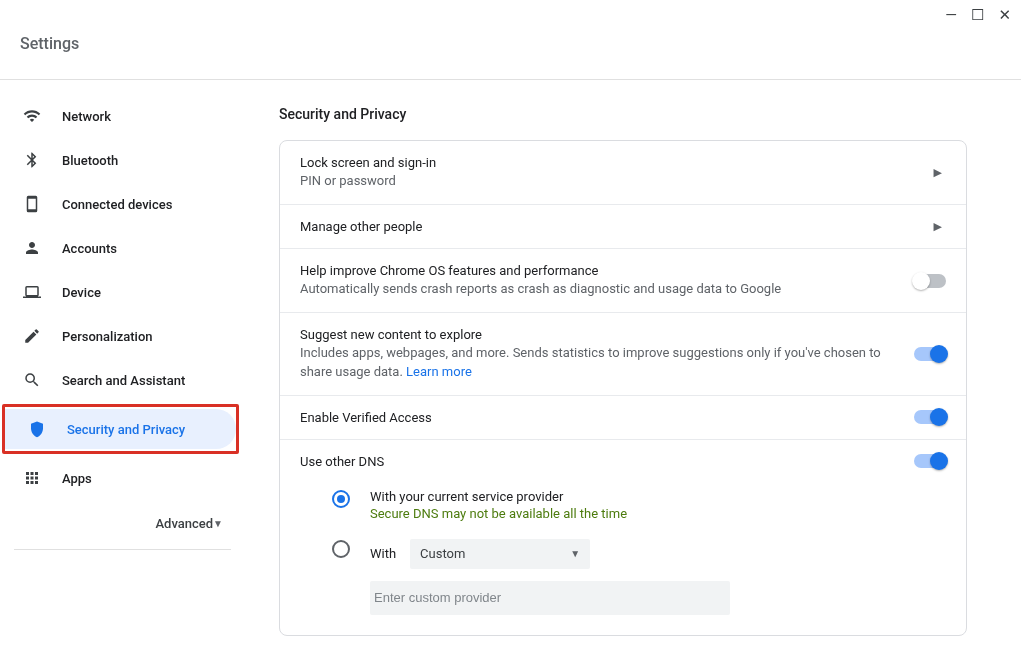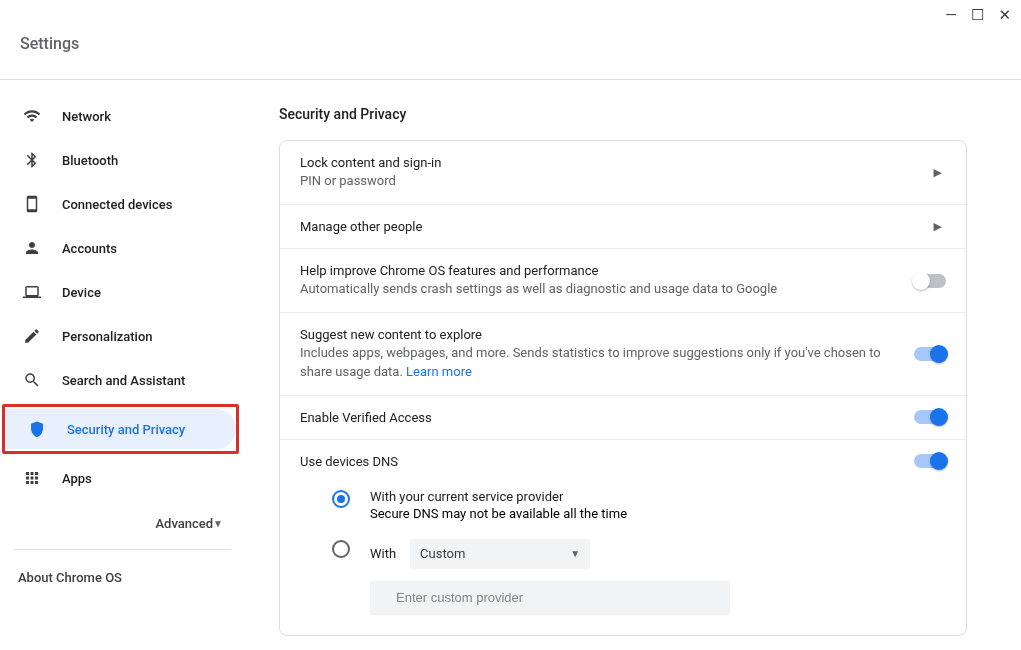--- a/index.html
+++ b/index.html
@@ -192,21 +192,21 @@
 }
 .radio.selected { border-color: #1a73e8; }
 .radio.selected::after {
   content: "";
   width: 8px;
   height: 8px;
   background: #1a73e8;
   border-radius: 50%;
 }
 .radio-text .rt-title { font-size: 13px; color: #202124; }
-.radio-text .rt-sub { font-size: 13px; color: #000000; margin-top: 2px; }
+.radio-text .rt-sub { font-size: 13px; color: #4d7c0f; margin-top: 2px; }
 .radio-with-select { display: flex; align-items: center; gap: 14px; }
 .select-box {
   width: 180px;
   height: 30px;
   background: #f1f3f4;
   display: flex;
   align-items: center;
   justify-content: space-between;
   padding: 0 10px;
   font-size: 13px;
@@ -214,21 +214,21 @@
   border-radius: 2px;
 }
 .select-box .caret { font-size: 10px; color: #5f6368; }
 .custom-input-wrap { margin-top: 12px; margin-left: 38px; }
 .custom-input {
   width: 360px;
   height: 34px;
   background: #f1f3f4;
   border: none;
   outline: none;
-  padding: 0 26px;
+  padding: 0 4px;
   font-size: 13px;
   color: #3c4043;
   border-radius: 2px;
 }
 .custom-input::placeholder { color: #80868b; }
 </style>
 </head>
 <body>
 
 <div class="window-controls">
@@ -328,49 +328,46 @@
       <span>Apps</span>
     </div>
 
     <div class="advanced-row">
       <span>Advanced</span>
       <span class="caret">▼</span>
     </div>
 
     <hr class="sidebar-divider">
 
-    <div class="about-row">
-      <span>About Chrome OS</span>
-    </div>
   </nav>
 
   <main class="main">
     <div class="section-title">Security and Privacy</div>
 
     <div class="card">
 
       <div class="row">
         <div class="row-text">
-          <div class="row-title">Lock content and sign-in</div>
+          <div class="row-title">Lock screen and sign-in</div>
           <div class="row-sub">PIN or password</div>
         </div>
         <span class="chevron">▶</span>
       </div>
 
       <div class="row">
         <div class="row-text">
           <div class="row-title">Manage other people</div>
         </div>
         <span class="chevron">▶</span>
       </div>
 
       <div class="row">
         <div class="row-text">
           <div class="row-title">Help improve Chrome OS features and performance</div>
-          <div class="row-sub">Automatically sends crash settings as well as diagnostic and usage data to Google</div>
+          <div class="row-sub">Automatically sends crash reports as crash as diagnostic and usage data to Google</div>
         </div>
         <div class="toggle"></div>
       </div>
 
       <div class="row">
         <div class="row-text">
           <div class="row-title">Suggest new content to explore</div>
           <div class="row-sub">
             <span>Includes apps, webpages, and more. Sends statistics to improve suggestions only if you've chosen to share usage data. </span>
             <a href="#">Learn more</a>
@@ -382,21 +379,21 @@
       <div class="row">
         <div class="row-text">
           <div class="row-title">Enable Verified Access</div>
         </div>
         <div class="toggle on"></div>
       </div>
 
       <div class="dns-block">
         <div class="dns-header">
           <div class="row-text">
-            <div class="row-title">Use devices DNS</div>
+            <div class="row-title">Use other DNS</div>
           </div>
           <div class="toggle on"></div>
         </div>
 
         <div class="dns-options">
           <div class="radio-row">
             <div class="radio selected"></div>
             <div class="radio-text">
               <div class="rt-title">With your current service provider</div>
               <div class="rt-sub">Secure DNS may not be available all the time</div>

